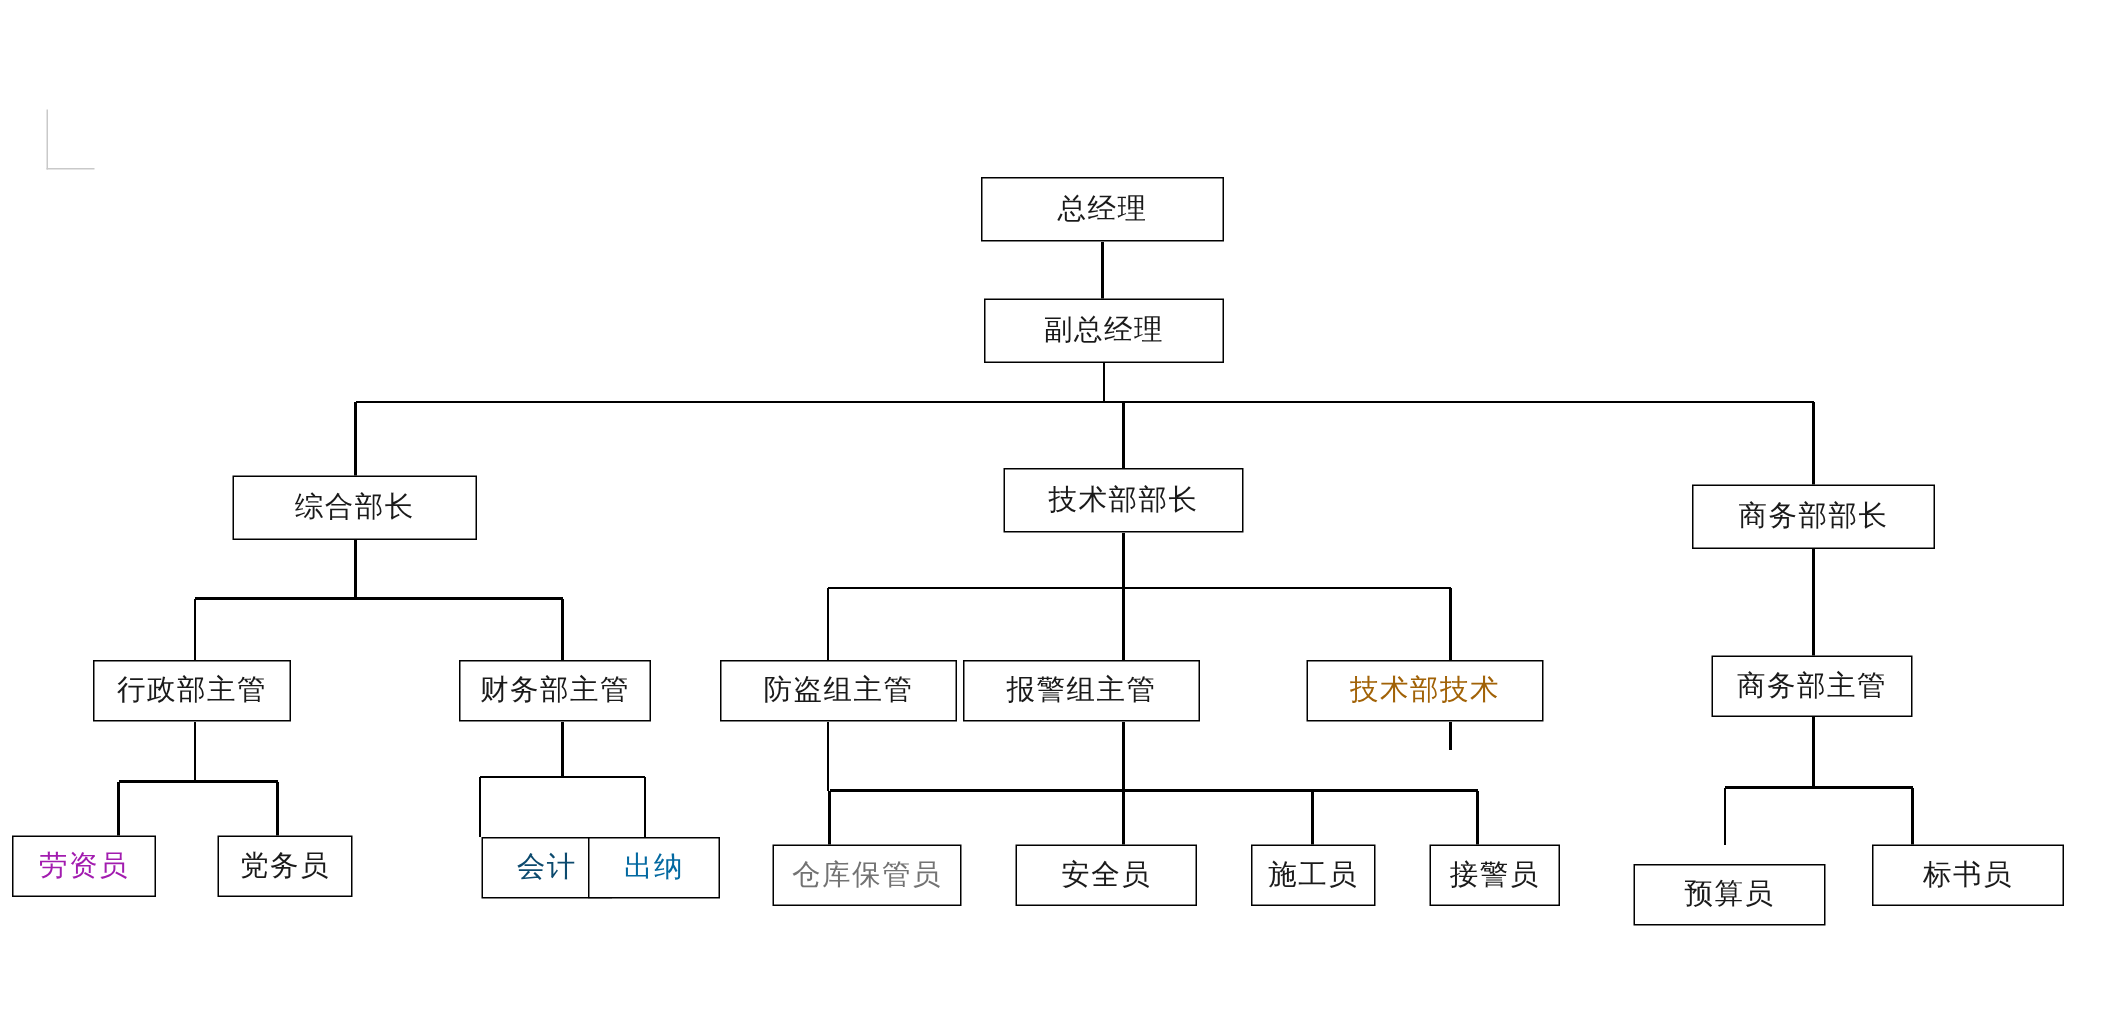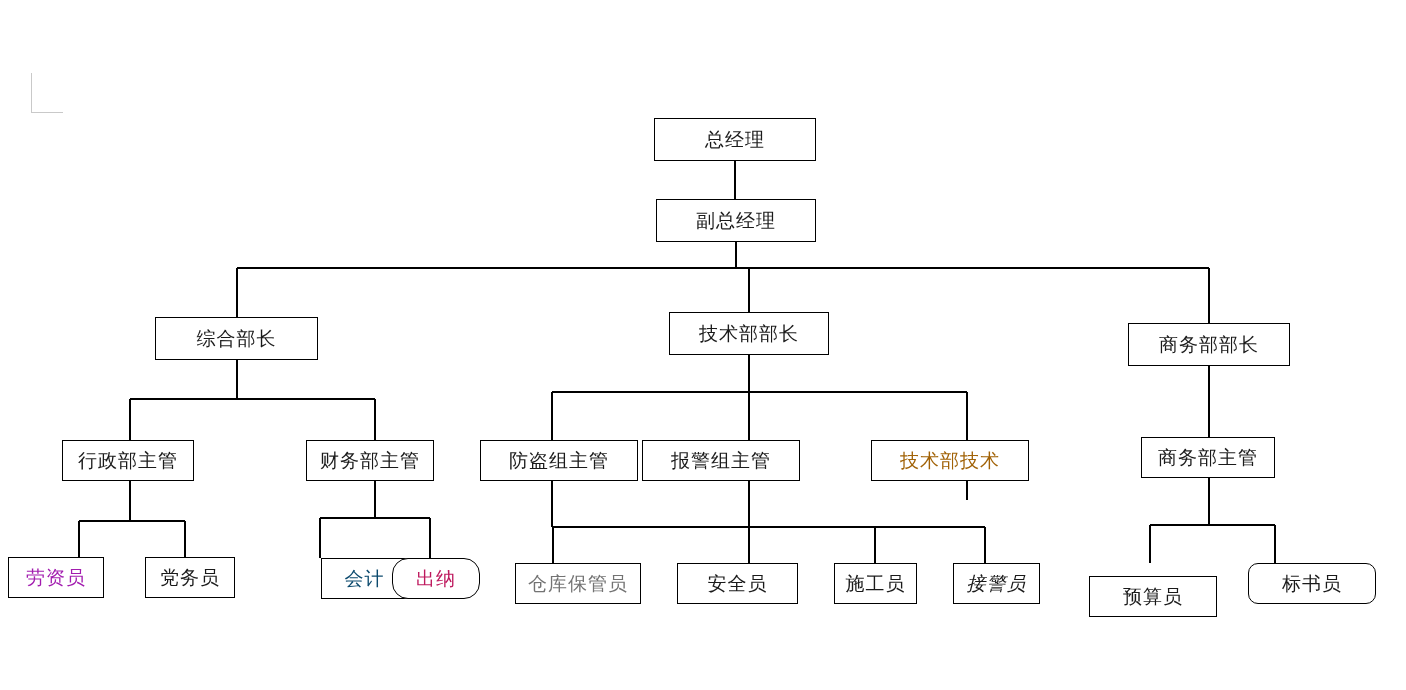--- a/index.html
+++ b/index.html
@@ -130,36 +130,36 @@
       </div>
       <div class="node" style="left: 8px; top: 557px; width: 96px; height: 41px; border-color: rgb(0, 0, 0); color: #a21caf;">
         <span>劳资员</span>
       </div>
       <div class="node" style="left: 145px; top: 557px; width: 90px; height: 41px; border-color: rgb(0, 0, 0); color: rgb(26, 26, 26);">
         <span>党务员</span>
       </div>
       <div class="node" style="left: 273px; top: 558px; width: 87px; height: 41px; border-color: rgb(0, 0, 0); color: #0c4a6e; margin-left: 48px;">
         <span>会计</span>
       </div>
-      <div class="node" style="left: 392px; top: 558px; width: 88px; height: 41px; border-color: rgb(0, 0, 0); color: #be185d; border-radius: 16px;">
+      <div class="node" style="left: 392px; top: 558px; width: 88px; height: 41px; border-color: rgb(0, 0, 0); color: #0369a1;">
         <span>出纳</span>
       </div>
       <div class="node" style="left: 515px; top: 563px; width: 126px; height: 41px; border-color: rgb(0, 0, 0); color: #737373;">
         <span>仓库保管员</span>
       </div>
       <div class="node" style="left: 677px; top: 563px; width: 121px; height: 41px; border-color: rgb(0, 0, 0); color: rgb(26, 26, 26);">
         <span>安全员</span>
       </div>
       <div class="node" style="left: 834px; top: 563px; width: 83px; height: 41px; border-color: rgb(0, 0, 0); color: rgb(26, 26, 26);">
         <span>施工员</span>
       </div>
-      <div class="node" style="left: 953px; top: 563px; width: 87px; height: 41px; border-color: rgb(0, 0, 0); color: rgb(26, 26, 26); font-style: italic;">
+      <div class="node" style="left: 953px; top: 563px; width: 87px; height: 41px; border-color: rgb(0, 0, 0); color: rgb(26, 26, 26);">
         <span>接警员</span>
       </div>
       <div class="node" style="left: 1089px; top: 576px; width: 128px; height: 41px; border-color: rgb(0, 0, 0); color: rgb(26, 26, 26);">
         <span>预算员</span>
       </div>
-      <div class="node" style="left: 1248px; top: 563px; width: 128px; height: 41px; border-color: rgb(0, 0, 0); color: rgb(26, 26, 26); border-radius: 10px;">
+      <div class="node" style="left: 1248px; top: 563px; width: 128px; height: 41px; border-color: rgb(0, 0, 0); color: rgb(26, 26, 26);">
         <span>标书员</span>
       </div>
     </div>
 
 </div>
 
 </body></html>

